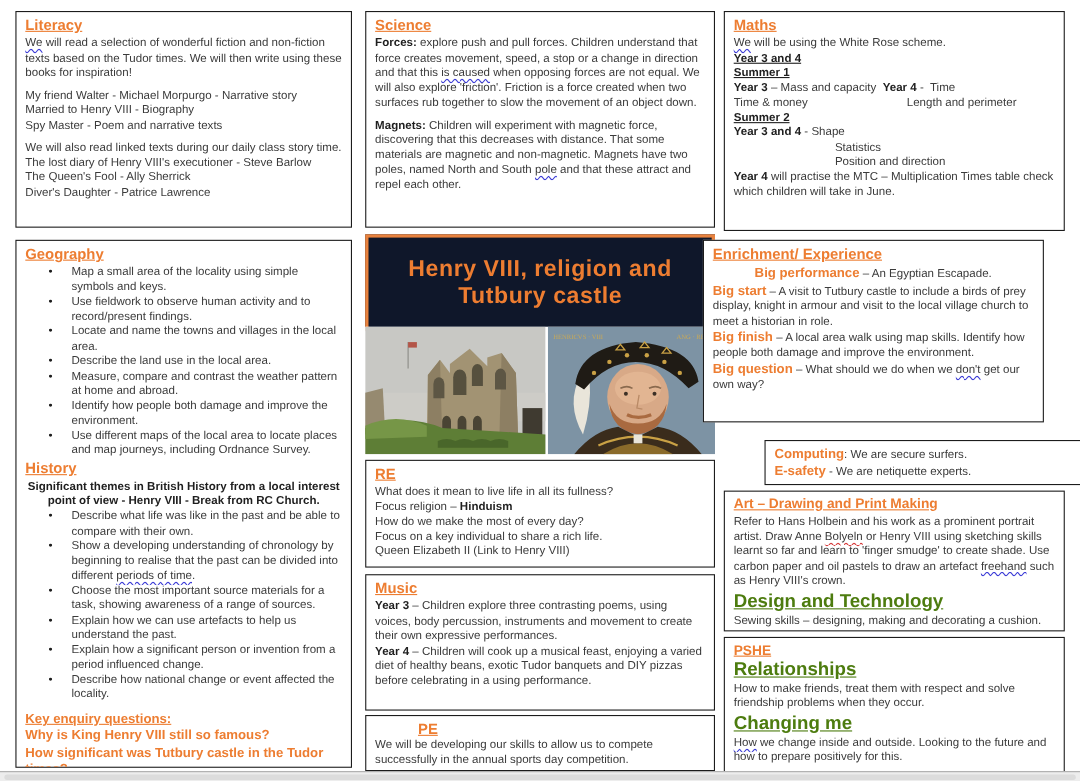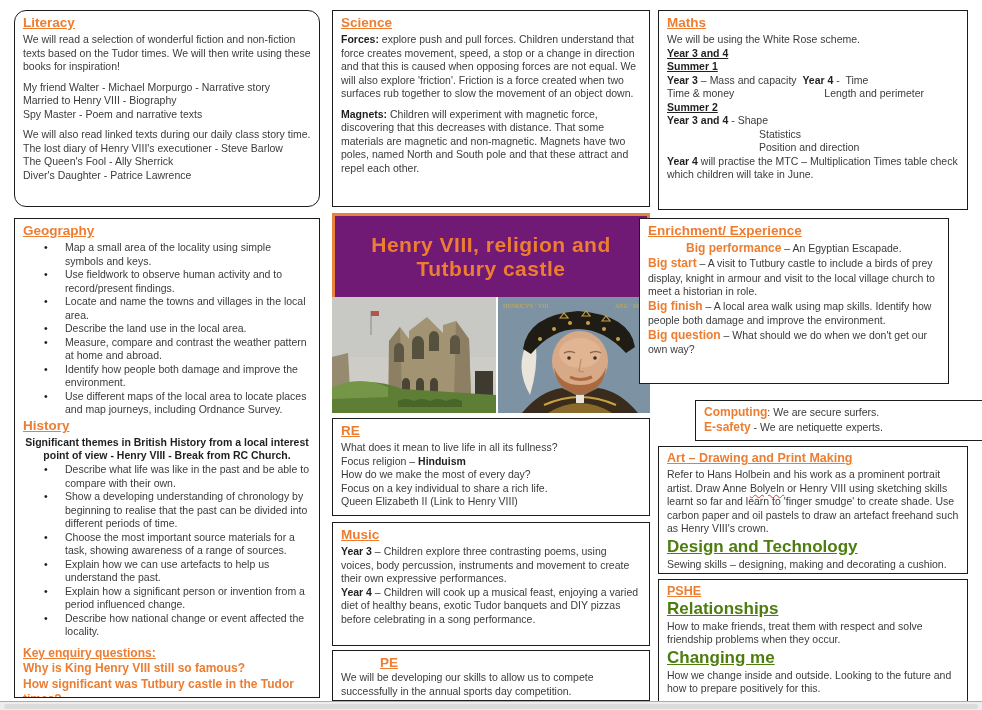--- a/index.html
+++ b/index.html
@@ -31,28 +31,28 @@
   .line.bullet { padding-left:42px; position:relative; }
   .line.bullet::before { content:"•"; position:absolute; left:21px; top:0; color:#1c1c1c; }
   .line.center { text-align:center; }
   .line.ind1 { padding-left:38px; }
   .line.ind2 { padding-left:92px; }
   .seg-b  { font-weight:bold; color:#1f1f1f; }
   .seg-bu { font-weight:bold; color:#1f1f1f; text-decoration:underline; }
   .seg-o  { color:#ed7d31; font-weight:bold; font-size:12px; }
   .seg-ou { color:#ed7d31; font-weight:bold; font-size:12px; text-decoration:underline; }
   .seg-hd { color:#4d7c0f; font-weight:bold; font-size:17px; text-decoration:underline; }
-  .seg-sq  { text-decoration-style:wavy; text-decoration-color:#3b3bd6; text-decoration-thickness:1px; text-underline-offset:2px; }
+  .seg-sq  { text-decoration:underline; text-decoration-style:wavy; text-decoration-color:#3b3bd6; text-decoration-thickness:1px; text-underline-offset:2px; }
   .seg-sqr { text-decoration:underline; text-decoration-style:wavy; text-decoration-color:#d63b3b; text-decoration-thickness:1px; text-underline-offset:2px; }
   .seg-tab { display:inline-block; width:90px; }
 
   
   .banner {
     position:absolute; left:332px; top:213px; width:318px; height:88px;
-    background:#701a75; border:3px solid #e8823e;
+    background:#0f172a; border:3px solid #e8823e;
     display:flex; flex-direction:column; justify-content:center; align-items:center; gap:0;
   }
   .banner .t { color:#ed7d31; font-weight:bold; font-size:21px; letter-spacing:0.5px; }
 
   
   .photos {
     position:absolute; left:332px; top:297px; width:318px; height:116px;
     display:flex; gap:2px; background:#fff;
   }
   .photos svg { display:block; }
@@ -63,21 +63,21 @@
     background:#ededed; border-top:1px solid #ababab;
   }
   .scrollstrip .thumb {
     position:absolute; left:4px; top:2px; width:974px; height:5px;
     background:#dcdcdc; border-radius:3px;
   }
 </style>
 </head>
 <body>
 
-<section class="box" style="left:14px; top:10px; width:306px; height:197px;border-radius:12px;">
+<section class="box" style="left:14px; top:10px; width:306px; height:197px;">
   <h2 class="h">Literacy</h2>
   <div class="body">
       <div class="line"><span class="seg-sq">We</span><span> will read a selection of wonderful fiction and non-fiction texts based on the Tudor times. We will then write using these books for inspiration!</span></div>
       <div class="line blank"></div>
       <div class="line"><span>My friend Walter - Michael Morpurgo - Narrative story</span></div>
       <div class="line"><span>Married to Henry VIII - Biography</span></div>
       <div class="line"><span>Spy Master - Poem and narrative texts</span></div>
       <div class="line blank"></div>
       <div class="line"><span>We will also read linked texts during our daily class story time.</span></div>
       <div class="line"><span>The lost diary of Henry VIII's executioner - Steve Barlow</span></div>
@@ -190,21 +190,21 @@
       <div class="line"><span>How do we make the most of every day?</span></div>
       <div class="line"><span>Focus on a key individual to share a rich life.</span></div>
       <div class="line"><span>Queen Elizabeth II (Link to Henry VIII)</span></div>
     </div>
 </section>
 
 <section class="box" style="left:332px; top:522px; width:318px; height:124px;">
   <h2 class="h">Music</h2>
   <div class="body">
       <div class="line"><span class="seg-b">Year 3</span><span> – Children explore three contrasting poems, using voices, body percussion, instruments and movement to create their own expressive performances.</span></div>
-      <div class="line"><span class="seg-b">Year 4</span><span> – Children will cook up a musical feast, enjoying a varied diet of healthy beans, exotic Tudor banquets and DIY pizzas before celebrating in a song performance.</span></div>
+      <div class="line"><span class="seg-b">Year 4</span><span> – Children will cook up a musical feast, enjoying a varied diet of healthy beans, exotic Tudor banquets and DIY pizzas before celebrating in a using performance.</span></div>
     </div>
 </section>
 
 <section class="box" style="left:332px; top:650px; width:318px; height:51px;">
   <h2 class="h" style="margin-bottom:1px;margin-left:39px;">PE</h2>
   <div class="body">
       <div class="line"><span>We will be developing our skills to allow us to compete successfully in the annual sports day competition.</span></div>
     </div>
 </section>
 

